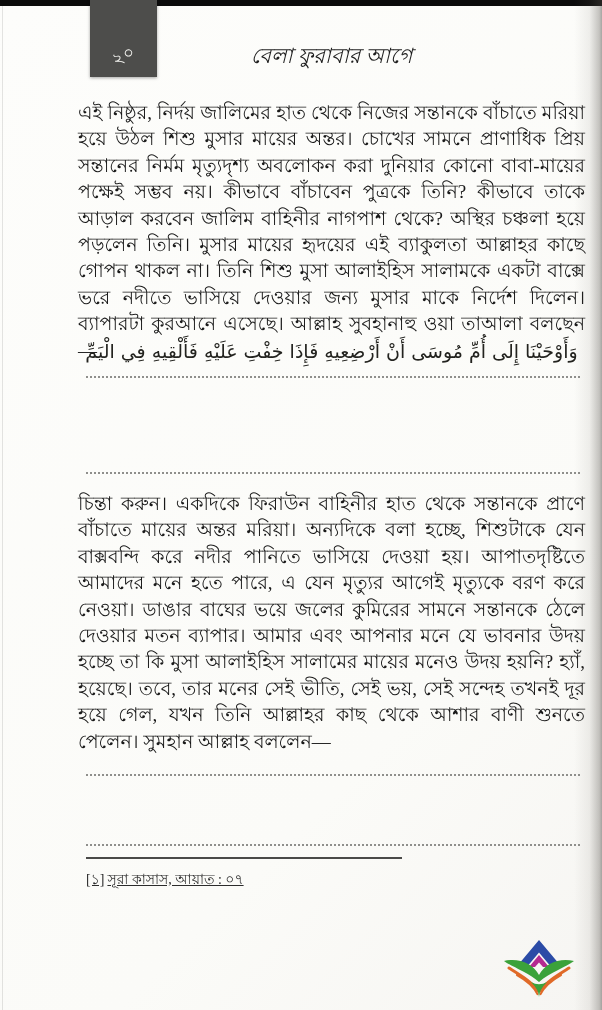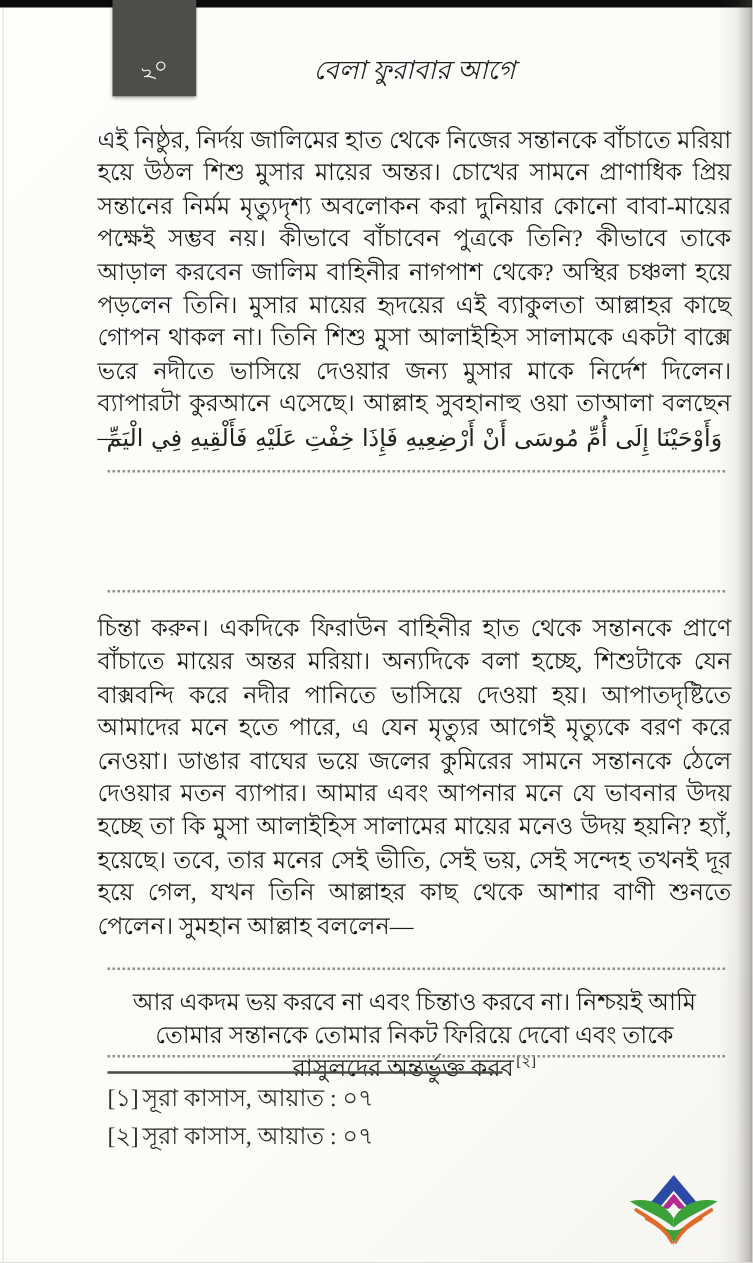--- a/index.html
+++ b/index.html
@@ -45,21 +45,21 @@
   .dotline{position:absolute;left:86px;width:494px;height:0;border-bottom:2px dotted #8f8f8c;}
   .dot1{top:376px;}
   .dot2{top:472px;}
   .dot3{top:774px;}
   .dot4{top:844px;}
   .trans{position:absolute;text-align:center;font-size:19px;line-height:26.4px;color:#191919;}
   .trans1{top:391px;left:108px;width:447px;}
   .trans2{top:790px;left:98px;width:467px;}
   .fn-marker{font-size:12px;vertical-align:super;line-height:0;margin-left:2px;}
   .fn-rule{position:absolute;top:857px;left:86px;width:316px;height:0;border-top:2px solid #4a4a48;}
-  .footnote{position:absolute;left:86px;font-size:19px;color:#2b2b2b;line-height:18px;}
+  .footnote{position:absolute;left:86px;font-size:14px;color:#2b2b2b;line-height:18px;text-decoration:underline;}
   .fn1{top:871px;}
   .fn2{top:901px;}
   .footnote .m{margin-right:3px;}
   .logo{position:absolute;left:501px;top:934px;width:76px;height:72px;}
 </style>
 </head>
 <body>
 
 <div class="page">
 
@@ -79,35 +79,29 @@
   <div class="dotline dot1"></div>
 
 
   <div class="dotline dot2"></div>
 
   <div class="blk justify para2">চিন্তা করুন। একদিকে ফিরাউন বাহিনীর হাত থেকে সন্তানকে প্রাণে বাঁচাতে মায়ের অন্তর মরিয়া। অন্যদিকে বলা হচ্ছে, শিশুটাকে যেন বাক্সবন্দি করে নদীর পানিতে ভাসিয়ে দেওয়া হয়। আপাতদৃষ্টিতে আমাদের মনে হতে পারে, এ যেন মৃত্যুর আগেই মৃত্যুকে বরণ করে নেওয়া। ডাঙার বাঘের ভয়ে জলের কুমিরের সামনে সন্তানকে ঠেলে দেওয়ার মতন ব্যাপার। আমার এবং আপনার মনে যে ভাবনার উদয় হচ্ছে তা কি মুসা আলাইহিস সালামের মায়ের মনেও উদয় হয়নি? হ্যাঁ, হয়েছে। তবে, তার মনের সেই ভীতি, সেই ভয়, সেই সন্দেহ তখনই দূর হয়ে গেল, যখন তিনি আল্লাহর কাছ থেকে আশার বাণী শুনতে পেলেন। সুমহান আল্লাহ বললেন—</div>
 
 
   <div class="dotline dot3"></div>
 
-  <div class="trans trans2">
-    <span>আর একদম ভয় করবে না এবং চিন্তাও করবে না। নিশ্চয়ই আমি তোমার সন্তানকে তোমার নিকট ফিরিয়ে দেবো এবং তাকে রাসুলদের অন্তর্ভুক্ত করব</span><sup class="fn-marker">[২]</sup>
-  </div>
 
   <div class="dotline dot4"></div>
 
   <div class="fn-rule"></div>
 
   <div class="footnote fn1">
     <span class="m">[১]</span><span>সূরা কাসাস, আয়াত : ০৭</span>
   </div>
 
-  <div class="footnote fn2">
-    <span class="m">[২]</span><span>সূরা কাসাস, আয়াত : ০৭</span>
-  </div>
 
   <svg class="logo" viewBox="0 0 76 72" xmlns="http://www.w3.org/2000/svg" aria-hidden="true">
 
     <path d="M38 6 L59 31 H48.5 L38 18.5 L27.5 31 H17 Z" fill="#2b4ba6"></path>
 
     <path d="M38 21 L48 33 H42 L38 28.4 L34 33 H28 Z" fill="#b42a90"></path>
 
     <path d="M3 27 C17 23.5 32 29 38 41 L38 48 C27 38.5 11 33 3 27 Z" fill="#3ba23a"></path>
     <path d="M73 27 C59 23.5 44 29 38 41 L38 48 C49 38.5 65 33 73 27 Z" fill="#3ba23a"></path>
 

